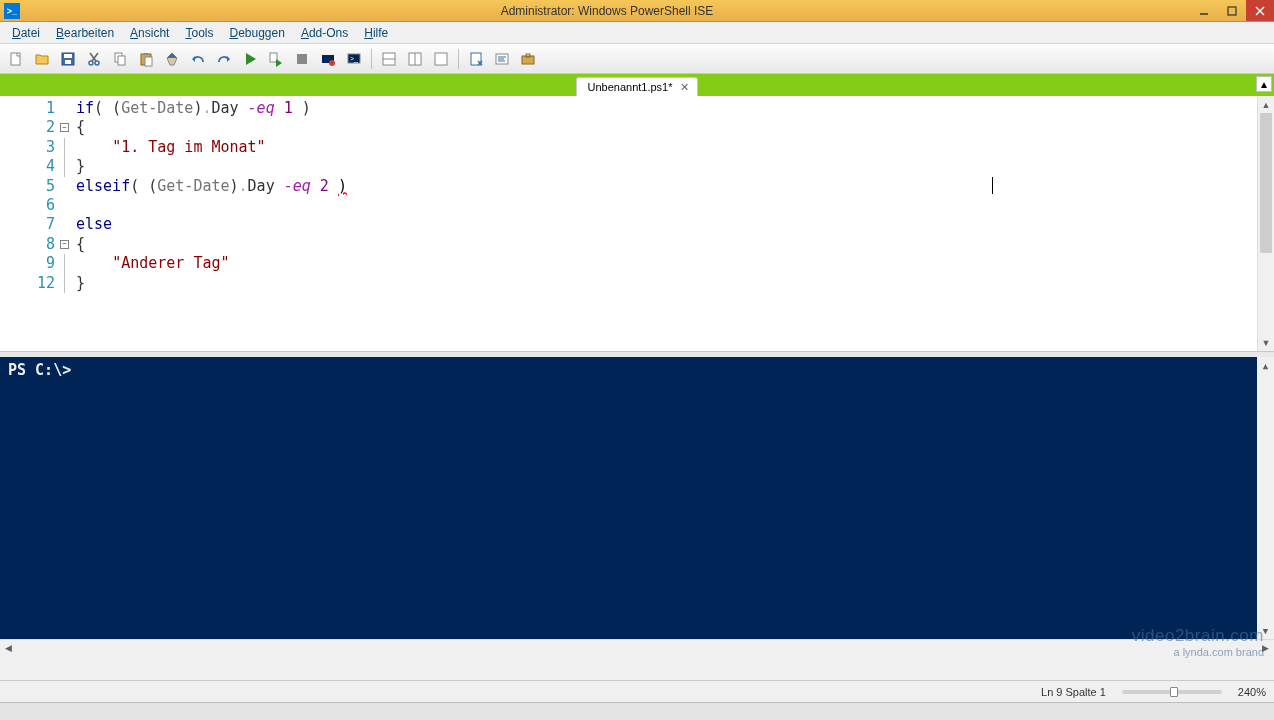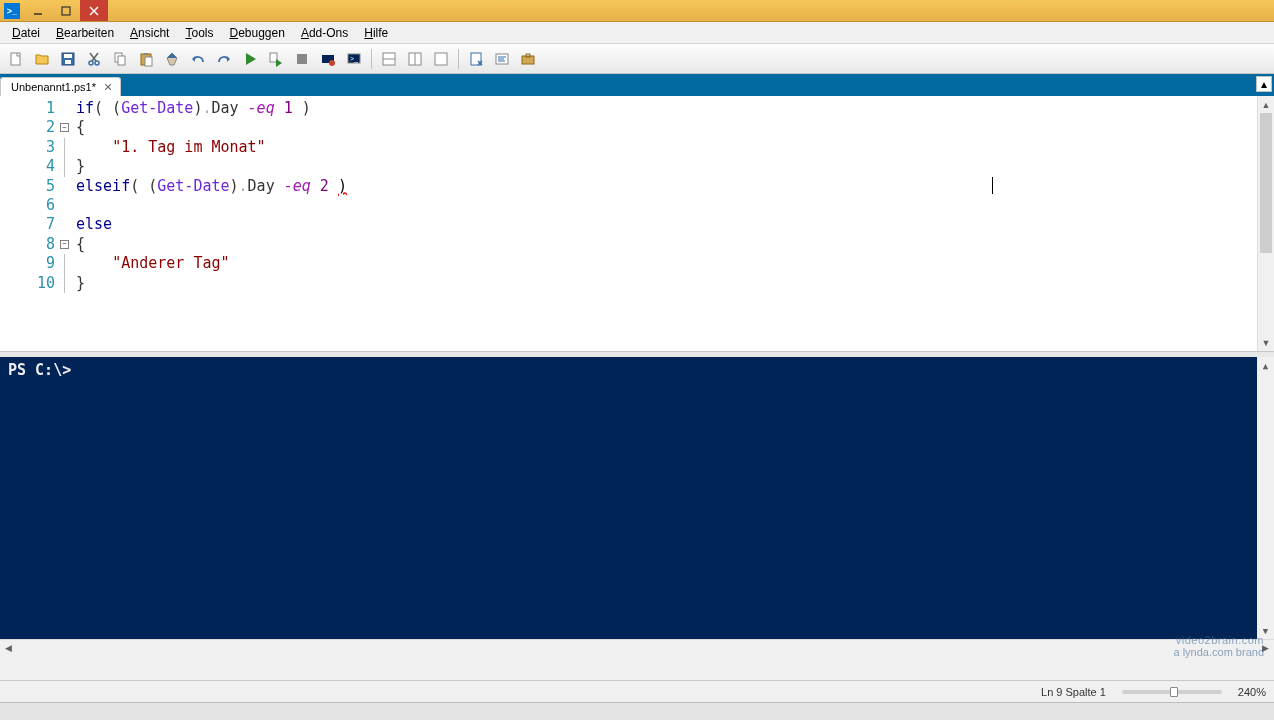--- a/index.html
+++ b/index.html
@@ -7,79 +7,80 @@
   
   .titlebar { height: 22px; background: linear-gradient(to bottom, #f5c658, #e8b04a); display: flex; align-items: center; position: relative; border-bottom: 1px solid #c08f2f; }
   .titlebar .icon { width: 16px; height: 16px; margin: 0 4px; background: #0178d7; display: inline-flex; align-items: center; justify-content: center; color: white; font-size: 9px; font-weight: bold; }
   .titlebar .title { flex: 1; text-align: center; font-size: 12px; color: #333; }
   .titlebar .winbtns { display: flex; height: 100%; }
   .titlebar .winbtn { width: 28px; height: 100%; display: flex; align-items: center; justify-content: center; cursor: pointer; }
   .titlebar .winbtn.close { background: #c84031; color: white; }
   .titlebar .winbtn svg { width: 10px; height: 10px; }
   
   .menubar { height: 22px; background: #f0f0f0; display: flex; align-items: center; padding: 0 4px; border-bottom: 1px solid #d4d4d4; }
-  .menubar .menuitem { padding: 2px 8px; cursor: pointer; font-size: 12px; color: #000000; }
+  .menubar .menuitem { padding: 2px 8px; cursor: pointer; font-size: 12px; color: #0c4a6e; }
   .menubar .menuitem u { text-decoration: underline; }
   
   .toolbar { height: 30px; background: linear-gradient(to bottom, #fdfdfd, #e8e8e8); display: flex; align-items: center; padding: 0 4px; border-bottom: 1px solid #c8c8c8; gap: 2px; }
   .toolbar .tbtn { width: 24px; height: 24px; display: flex; align-items: center; justify-content: center; cursor: pointer; border-radius: 2px; }
   .toolbar .sep { width: 1px; height: 20px; background: #c0c0c0; margin: 0 3px; }
   
-  .tabbar { height: 22px; background: #0369a1; display: flex; align-items: flex-end; padding: 0; position: relative; }
+  .tabbar { height: 22px; background: #84cc16; display: flex; align-items: flex-end; padding: 0; position: relative; justify-content: center; }
   .tabbar .tab { padding: 3px 6px 3px 10px; background: #fff; border: 1px solid #c8c8c8; border-bottom: none; font-size: 11px; display: flex; align-items: center; gap: 6px; border-radius: 3px 3px 0 0; }
   .tabbar .tab .close { width: 12px; height: 12px; display: flex; align-items: center; justify-content: center; cursor: pointer; color: #666; font-size: 11px; border-radius: 2px; }
   .tabbar .updown { position: absolute; right: 2px; top: 2px; width: 16px; height: 16px; border: 1px solid #c0c0c0; background: #fff; display: flex; align-items: center; justify-content: center; }
   
   .editor { height: 256px; background: #fff; display: flex; position: relative; border-bottom: 1px solid #c8c8c8; }
   .editor .gutter { width: 58px; background: #fff; border-right: none; padding-top: 3px; }
   .editor .gutter .ln { height: 19.4px; text-align: right; padding-right: 3px; color: #2b91af; font-family: Consolas, monospace; font-size: 15px; }
   .editor .foldcol { width: 18px; padding-top: 3px; }
   .editor .foldcol .fold { height: 19.4px; position: relative; }
   .editor .foldcol .fold .box { position: absolute; left: 2px; top: 5px; width: 9px; height: 9px; border: 1px solid #808080; background: #fff; display: flex; align-items: center; justify-content: center; font-size: 8px; line-height: 1; color: #333; }
   .editor .foldcol .fold .line { position: absolute; left: 6px; top: 0; width: 1px; height: 100%; background: #c0c0c0; }
   .editor .code { flex: 1; padding-top: 3px; font-family: Consolas, monospace; font-size: 15px; white-space: pre; position: relative; }
   .editor .code .line { height: 19.4px; }
   .editor .code .caret { position: absolute; width: 1px; height: 17px; background: #000; }
   .editor .scroll { position: absolute; right: 0; top: 0; width: 17px; height: 100%; background: #f0f0f0; border-left: 1px solid #ddd; }
   .editor .scroll .arrow { height: 17px; display: flex; align-items: center; justify-content: center; color: #606060; font-size: 9px; }
   .editor .scroll .thumb { margin: 0 2px; background: #cdcdcd; border-radius: 1px; }
   
   .kw { color: #00008b; }
-  .cmd { color: #6d28d9; }
+  .cmd { color: #737373; }
   .str { color: #8b0000; }
   .param { color: #a21caf; font-style: italic; }
   .num { color: #800080; }
   .op { color: #a9a9a9; }
   .punct { color: #333; }
   .err { text-decoration: underline wavy red; }
   
   .splitter { height: 5px; background: #e8e8e8; cursor: ns-resize; }
   .hScroll { height: 17px; background: #f0f0f0; border-top: 1px solid #ddd; display: flex; }
   .hScroll .arrow { width: 17px; display: flex; align-items: center; justify-content: center; color: #606060; font-size: 9px; }
   
   .console { height: 282px; background: #012456; color: #eeedf0; font-family: Consolas, monospace; font-size: 15px; padding: 4px 8px; position: relative; overflow: hidden; }
   .console .prompt { font-weight: bold; }
   .console .scroll { position: absolute; right: 0; top: 0; width: 17px; height: 100%; background: #f0f0f0; }
   .console .scroll .arrow { height: 17px; display: flex; align-items: center; justify-content: center; color: #606060; font-size: 9px; }
   
   .watermark { position: absolute; right: 10px; bottom: 62px; text-align: right; color: #476f97; font-size: 14px; opacity: 0.6; pointer-events: none; font-family: Arial, sans-serif; }
-  .watermark .l1 { font-size: 11px; letter-spacing: 0.5px; }
+  .watermark .l1 { font-size: 17px; letter-spacing: 0.5px; }
   .watermark .l2 { font-size: 11px; }
   
   .statusbar { height: 22px; background: #f0f0f0; border-top: 1px solid #c8c8c8; display: flex; align-items: center; justify-content: flex-end; padding: 0 8px; gap: 16px; font-size: 11px; color: #333; position: absolute; bottom: 18px; left: 0; right: 0; }
   .statusbar .slider { width: 100px; height: 4px; background: #d0d0d0; position: relative; border-radius: 2px; }
   .statusbar .slider .thumb { position: absolute; left: 48%; top: -3px; width: 8px; height: 10px; background: #fff; border: 1px solid #888; border-radius: 1px; }
   
   .taskbar { height: 18px; background: #e4e4e4; border-top: 1px solid #bbb; position: absolute; bottom: 0; left: 0; right: 0; }
 </style>
 </head>
 <body>
 
 <div class="titlebar">
   <div class="icon">&gt;_</div>
+  <div class="title">Administrator: Windows PowerShell ISE</div>
   <div class="winbtns">
     <div class="winbtn">
         <svg viewBox="0 0 10 10">
           <line x1="1" y1="8" x2="9" y2="8" stroke="#333" stroke-width="1.5"></line>
         </svg>
       </div>
     <div class="winbtn">
         <svg viewBox="0 0 10 10">
           <rect x="1" y="1" width="8" height="8" fill="none" stroke="#333" stroke-width="1.2"></rect>
         </svg>
@@ -242,21 +243,21 @@
   <div class="gutter" id="gutter">
       <div class="ln">1</div>
       <div class="ln">2</div>
       <div class="ln">3</div>
       <div class="ln">4</div>
       <div class="ln">5</div>
       <div class="ln">6</div>
       <div class="ln">7</div>
       <div class="ln">8</div>
       <div class="ln">9</div>
-      <div class="ln">10</div>
+      <div class="ln">12</div>
     </div>
   <div class="foldcol" id="foldcol">
       <div class="fold"></div>
       <div class="fold">
         <div class="box">−</div>
       </div>
       <div class="fold">
         <div class="line"></div>
       </div>
       <div class="fold">

